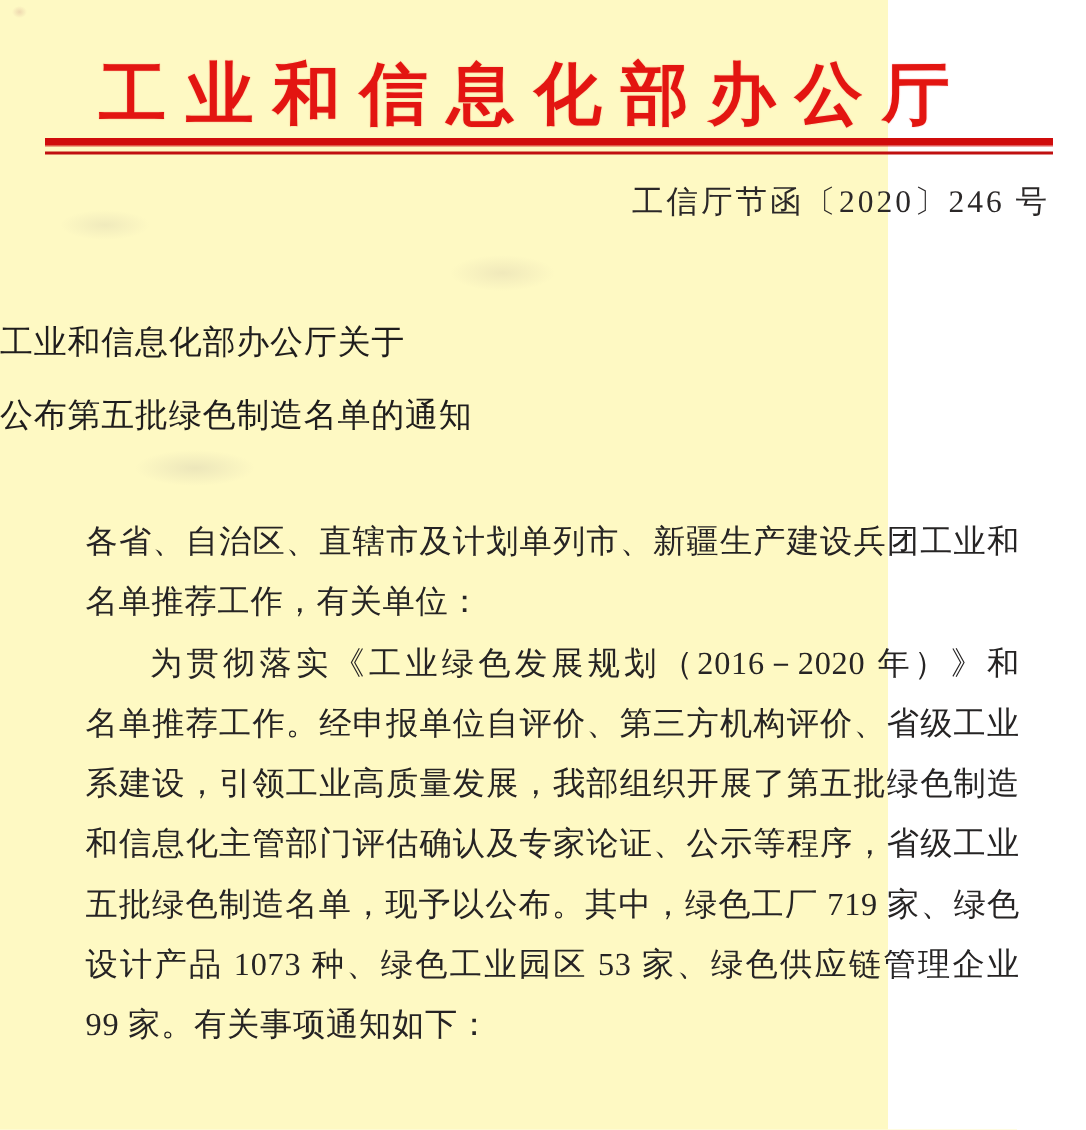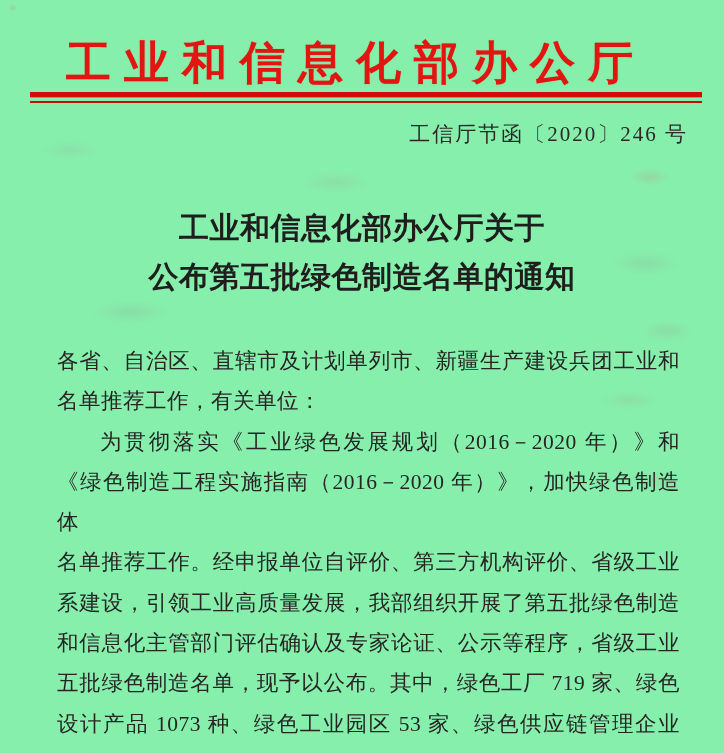--- a/index.html
+++ b/index.html
@@ -4,23 +4,23 @@
 <style>
   * { margin: 0; padding: 0; box-sizing: border-box; }
   html, body { width: 724px; height: 753px; }
   body {
     font-family: "Liberation Serif", "DejaVu Serif", serif;
     background: #ffffff;
     overflow: hidden;
   }
   .page {
     position: relative;
-    width: 724px;
+    width: 592px;
     height: 753px;
-    background: #86efac;
+    background: #fef9c3;
   }
   
   .artifacts {
     position: absolute;
     inset: 0;
     pointer-events: none;
     background-image:
       radial-gradient(closest-side, rgba(200,130,130,.22), rgba(200,130,130,0)),
       radial-gradient(closest-side, rgba(150,140,140,.16), rgba(150,140,140,0)),
       radial-gradient(closest-side, rgba(160,145,145,.18), rgba(160,145,145,0)),
@@ -66,35 +66,35 @@
   .rule-thin {
     height: 2px;
     margin-top: 4px;
     background: #c01010;
   }
   .docnum {
     position: absolute;
     top: 120px;
     left: 0;
     width: 724px;
-    padding-right: 36px;
+    padding-right: 24px;
     text-align: right;
     font-size: 21px;
     letter-spacing: 2px;
     color: #2b2828;
     white-space: nowrap;
   }
   .title {
     position: absolute;
     top: 203px;
     left: 0;
     width: 724px;
-    text-align: center;
-    font-size: 30px;
-    font-weight: bold;
+    text-align: left;
+    font-size: 22px;
+    font-weight: normal;
     line-height: 49px;
     color: #1f1d1d;
     letter-spacing: 0.5px;
   }
   .body-text {
     position: absolute;
     top: 341px;
     left: 57px;
     width: 623px;
     font-size: 21.5px;
@@ -129,21 +129,20 @@
 
   <div class="title">
     <div>工业和信息化部办公厅关于</div>
     <div>公布第五批绿色制造名单的通知</div>
   </div>
 
   <div class="body-text">
     <div class="ln j">各省、自治区、直辖市及计划单列市、新疆生产建设兵团工业和</div>
     <div class="ln">名单推荐工作，有关单位：</div>
     <div class="ln j ind">为贯彻落实《工业绿色发展规划（2016－2020 年）》和</div>
-    <div class="ln j">《绿色制造工程实施指南（2016－2020 年）》，加快绿色制造体</div>
     <div class="ln j">名单推荐工作。经申报单位自评价、第三方机构评价、省级工业</div>
     <div class="ln j">系建设，引领工业高质量发展，我部组织开展了第五批绿色制造</div>
     <div class="ln j">和信息化主管部门评估确认及专家论证、公示等程序，省级工业</div>
     <div class="ln j">五批绿色制造名单，现予以公布。其中，绿色工厂 719 家、绿色</div>
     <div class="ln j">设计产品 1073 种、绿色工业园区 53 家、绿色供应链管理企业</div>
     <div class="ln">99 家。有关事项通知如下：</div>
   </div>
 
 </div>
 

